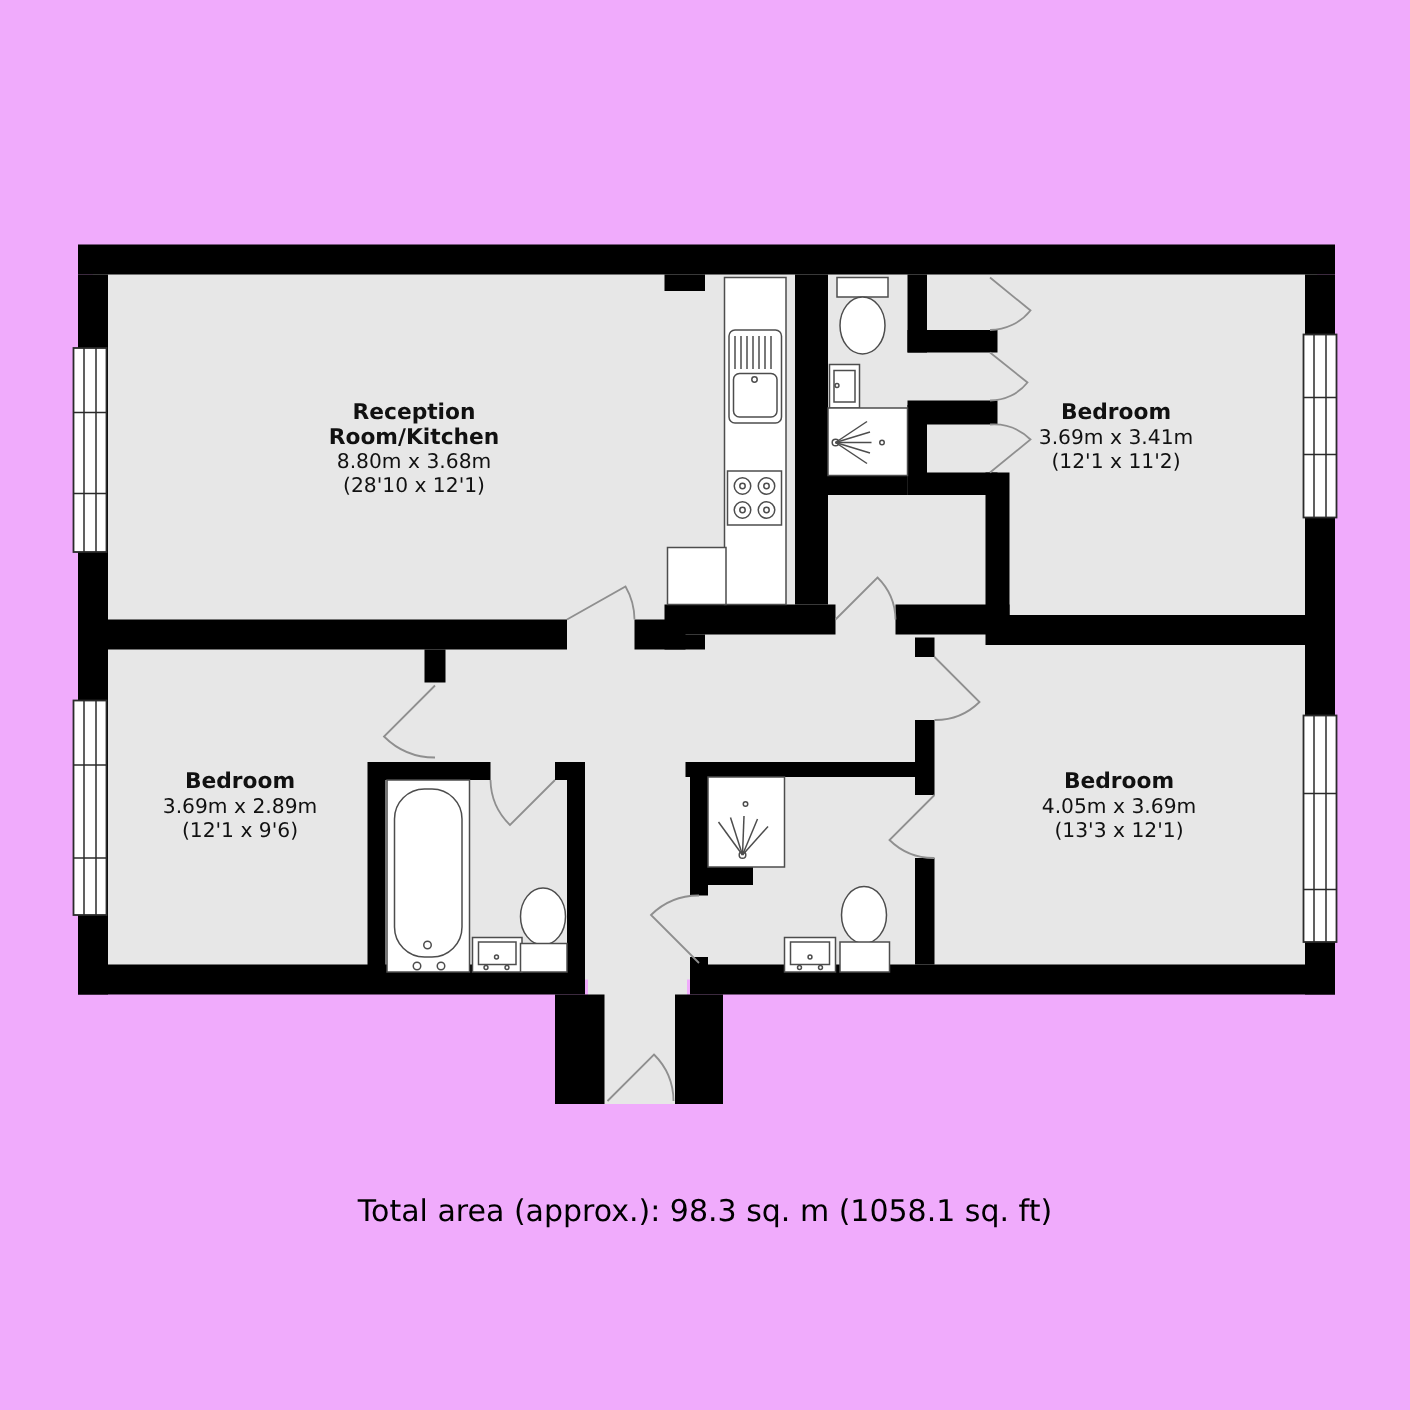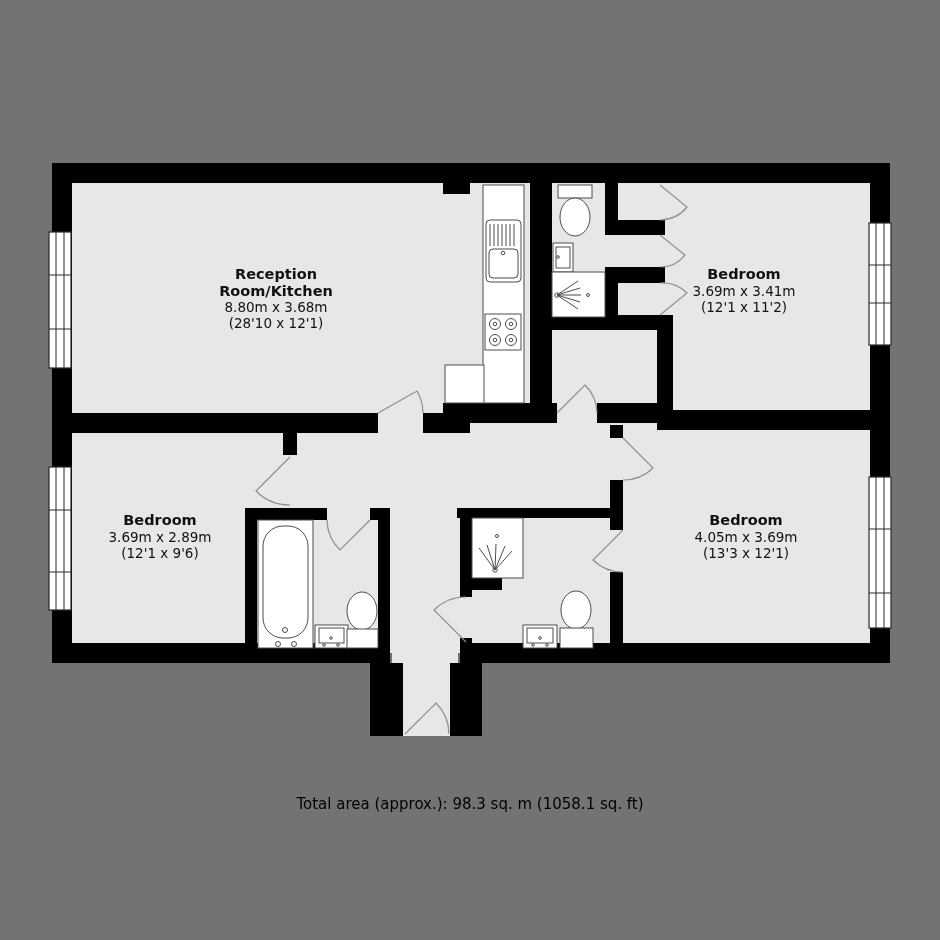--- a/index.html
+++ b/index.html
@@ -1,22 +1,22 @@
 <!DOCTYPE html>
 <html><head>
 <meta charset="utf-8">
 <style>
   html,body{margin:0;padding:0;background:#ffffff;}
-  .page{position:relative;width:940px;height:940px;background:#737373;overflow:hidden;
+  .page{position:relative;width:940px;height:940px;background:#f0abfc;overflow:hidden;
         font-family:"DejaVu Sans","Liberation Sans",sans-serif;}
   .plan-svg{position:absolute;left:0;top:0;}
   .room-name{font-family:"DejaVu Sans","Liberation Sans",sans-serif;font-size:14.5px;font-weight:700;fill:#111;}
   .room-dim{font-family:"DejaVu Sans","Liberation Sans",sans-serif;font-size:13.5px;font-weight:400;fill:#111;}
   .footer-text{position:absolute;left:0;top:795px;width:940px;text-align:center;
-        font-size:15px;color:#000;font-family:"DejaVu Sans","Liberation Sans",sans-serif;}
+        font-size:20px;color:#000;font-family:"DejaVu Sans","Liberation Sans",sans-serif;}
   .wall{fill:#000;}
   .floor{fill:#e7e7e7;}
   .fix{fill:#ffffff;stroke:#4d4d4d;stroke-width:1;}
   .fixline{stroke:#4d4d4d;stroke-width:1;fill:none;}
   .door{stroke:#8f8f8f;stroke-width:1.2;fill:none;}
   .win{fill:#ffffff;stroke:#2b2b2b;stroke-width:1.2;}
   .winline{stroke:#2b2b2b;stroke-width:1;}
 </style>
 </head>
 <body>

